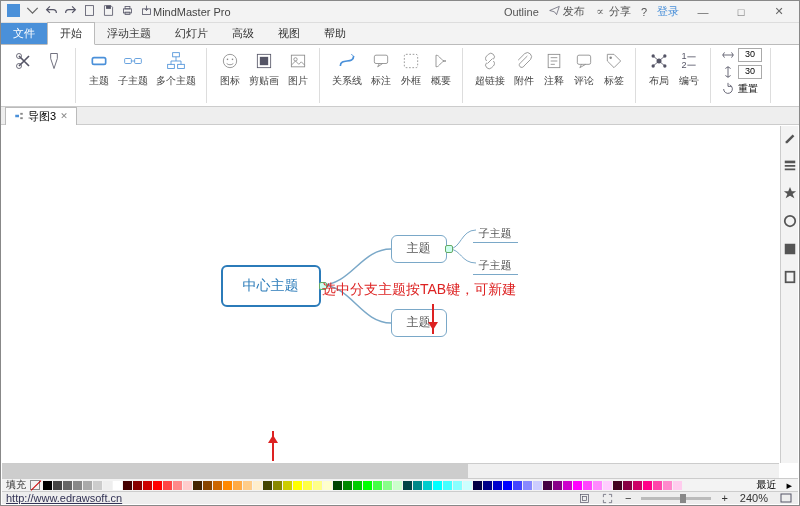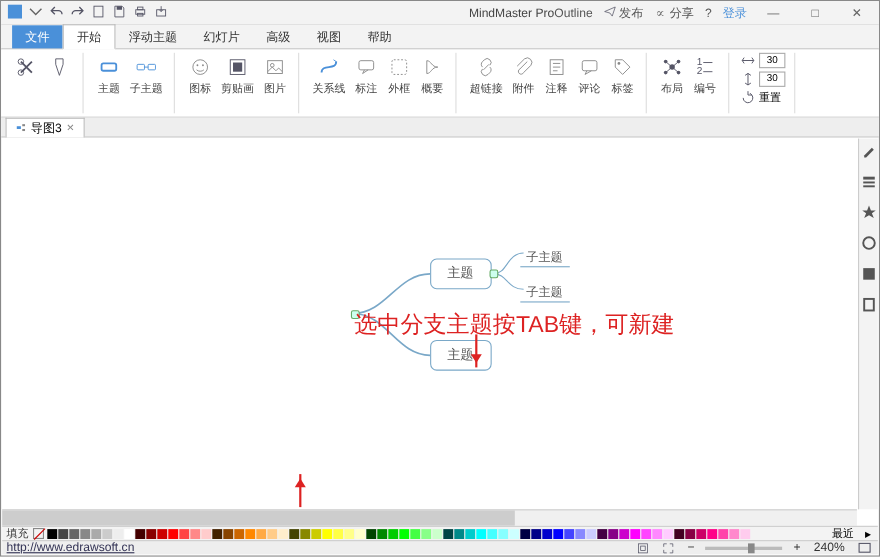--- a/index.html
+++ b/index.html
@@ -1,24 +1,24 @@
 <!DOCTYPE html>
 <html><head>
 <meta charset="utf-8">
 <style>
 *{box-sizing:border-box;margin:0;padding:0;font-family:"Microsoft YaHei",sans-serif;font-size:11px;user-select:none}
 body{width:800px;height:506px;overflow:hidden;background:#fff;border:1px solid #888;position:relative}
 .titlebar{height:22px;background:#f3f3f3;display:flex;align-items:center;border-bottom:1px solid #ddd}
 .qat{display:flex;gap:6px;padding-left:6px;align-items:center}
 .qat svg{width:13px;height:13px}
-.title-text{flex:1;text-align:right;color:#444}
+.title-text{flex:1;text-align:left;color:#444}
 .title-right{display:flex;gap:10px;align-items:center;padding-right:6px;color:#555}
 .title-right .login{color:#4a90d9;cursor:pointer}
 .wbtn{width:28px;text-align:center;color:#666;cursor:pointer}
-.menubar{height:22px;background:#f3f3f3;display:flex;align-items:flex-end;padding-left:10px;gap:0;border-bottom:1px solid #bbb}
+.menubar{height:22px;background:#f3f3f3;display:flex;align-items:flex-end;padding-left:0;gap:0;border-bottom:1px solid #bbb}
 .menubar .filetab{background:#4a90d9;color:#fff;padding:3px 12px;cursor:pointer}
 .menubar .mtab{padding:3px 12px;cursor:pointer;color:#333}
 .menubar .mtab.active{background:#fff;border:1px solid #bbb;border-bottom:1px solid #fff;margin-bottom:-1px}
 .ribbon{height:62px;background:#fff;display:flex;padding:3px 6px;border-bottom:1px solid #ccc;gap:2px}
 .rgroup{display:flex;flex-direction:column;align-items:center;justify-content:space-between;padding:0 4px}
 .rgroup.sep{border-right:1px solid #ddd;padding-right:8px;margin-right:4px}
 .ricons{display:flex;gap:4px;align-items:flex-start}
 .rbtn{display:flex;flex-direction:column;align-items:center;gap:2px;cursor:pointer;padding:2px}
 .rbtn .ico{width:22px;height:22px;display:flex;align-items:center;justify-content:center}
 .rbtn .ico svg{width:20px;height:20px}
@@ -34,21 +34,21 @@
 .sidebar{position:absolute;top:125px;right:1px;width:18px;bottom:42px;background:#f3f3f3;border-left:1px solid #ccc;display:flex;flex-direction:column;align-items:center;padding-top:4px;gap:14px}
 .sidebar .sico{width:14px;height:14px;cursor:pointer;color:#555}
 .mindmap{position:absolute;left:50%;top:50%;transform:translate(-50%,-55%)}
 .node{position:absolute;border-radius:6px;display:flex;align-items:center;justify-content:center;background:#fff}
 .center-node{left:0;top:80px;width:100px;height:42px;border:2px solid #2b7bb9;color:#2b7bb9;font-size:14px}
 .topic1{left:170px;top:50px;width:56px;height:28px;border:1px solid #7aa8c8;color:#555;font-size:12px}
 .topic2{left:170px;top:124px;width:56px;height:28px;border:1px solid #7aa8c8;color:#555;font-size:12px}
 .sub{position:absolute;font-size:11px;color:#555;border-bottom:1px solid #7aa8c8;padding:1px 6px}
 .sub1{left:252px;top:40px}
 .sub2{left:252px;top:72px}
-.annot{position:absolute;color:#d22;font-size:21px;font-weight:500}
+.annot{position:absolute;color:#d22;font-size:14px;font-weight:500}
 .annot1{left:320px;top:155px}
 .arrow{position:absolute;width:2px;background:#d22}
 .arrow::after{content:"";position:absolute;bottom:-1px;left:-4px;border:5px solid transparent;border-top:8px solid #d22}
 .arr1{left:430px;top:178px;height:30px}
 .arr2{left:270px;top:305px;height:30px;transform:rotate(180deg)}
 svg.connector{position:absolute;left:100px;top:50px;width:80px;height:110px;overflow:visible}
 .hscroll{position:absolute;left:1px;right:20px;bottom:27px;height:15px;background:#f0f0f0;border-top:1px solid #ccc;display:flex}
 .hscroll .thumb{width:60%;height:100%;background:#cdcdcd}
 .colorbar{position:absolute;left:1px;right:1px;bottom:14px;height:13px;display:flex;align-items:center;background:#f3f3f3;border-top:1px solid #ccc;overflow:hidden}
 .colorbar .lbl{font-size:10px;padding:0 4px;color:#333}
@@ -154,20 +154,31 @@
       <div class="rbtn">
           <div class="ico">
             <svg viewBox="0 0 24 24">
               <rect x="2" y="9" width="8" height="6" rx="1" fill="none" stroke="#4a90d9"></rect>
               <rect x="14" y="9" width="8" height="6" rx="1" fill="none" stroke="#4a90d9"></rect>
               <line x1="10" y1="12" x2="14" y2="12" stroke="#4a90d9"></line>
             </svg>
           </div>
           <div class="lbl">子主题</div>
         </div>
+      <div class="rbtn">
+          <div class="ico">
+            <svg viewBox="0 0 24 24">
+              <rect x="8" y="2" width="8" height="5" fill="none" stroke="#4a90d9"></rect>
+              <rect x="2" y="16" width="8" height="5" fill="none" stroke="#4a90d9"></rect>
+              <rect x="14" y="16" width="8" height="5" fill="none" stroke="#4a90d9"></rect>
+              <path d="M12 7v5m-6 4v-4h12v4" fill="none" stroke="#4a90d9"></path>
+            </svg>
+          </div>
+          <div class="lbl">多个主题</div>
+        </div>
     </div>
   </div>
   <div class="rgroup sep">
     <div class="ricons">
       <div class="rbtn">
           <div class="ico">
             <svg viewBox="0 0 24 24">
               <circle cx="12" cy="12" r="8" fill="none" stroke="#888"></circle>
               <circle cx="9" cy="10" r="1" fill="#888"></circle>
               <circle cx="15" cy="10" r="1" fill="#888"></circle>
@@ -350,20 +361,21 @@
 </div>
 
 <div class="canvas-wrap">
   <div class="mindmap" style="width:340px;height:200px">
     <svg class="connector">
       <path d="M0 50 C30 50 40 14 70 14" stroke="#7aa8c8" fill="none" stroke-width="1.5"></path>
       <path d="M0 50 C30 50 40 88 70 88" stroke="#7aa8c8" fill="none" stroke-width="1.5"></path>
       <path d="M128 14 C140 14 140 -5 155 -5" stroke="#7aa8c8" fill="none"></path>
       <path d="M128 14 C140 14 140 28 155 28" stroke="#7aa8c8" fill="none"></path>
     </svg>
+    <div class="node center-node">中心主题</div>
     <div class="handle" style="left:98px;top:97px"></div>
     <div class="node topic1">主题</div>
     <div class="handle" style="left:224px;top:60px"></div>
     <div class="node topic2">主题</div>
     <div class="sub sub1">子主题</div>
     <div class="sub sub2">子主题</div>
   </div>
   <div class="annot annot1">选中分支主题按TAB键，可新建</div>
   <div class="arrow arr1"></div>
 

